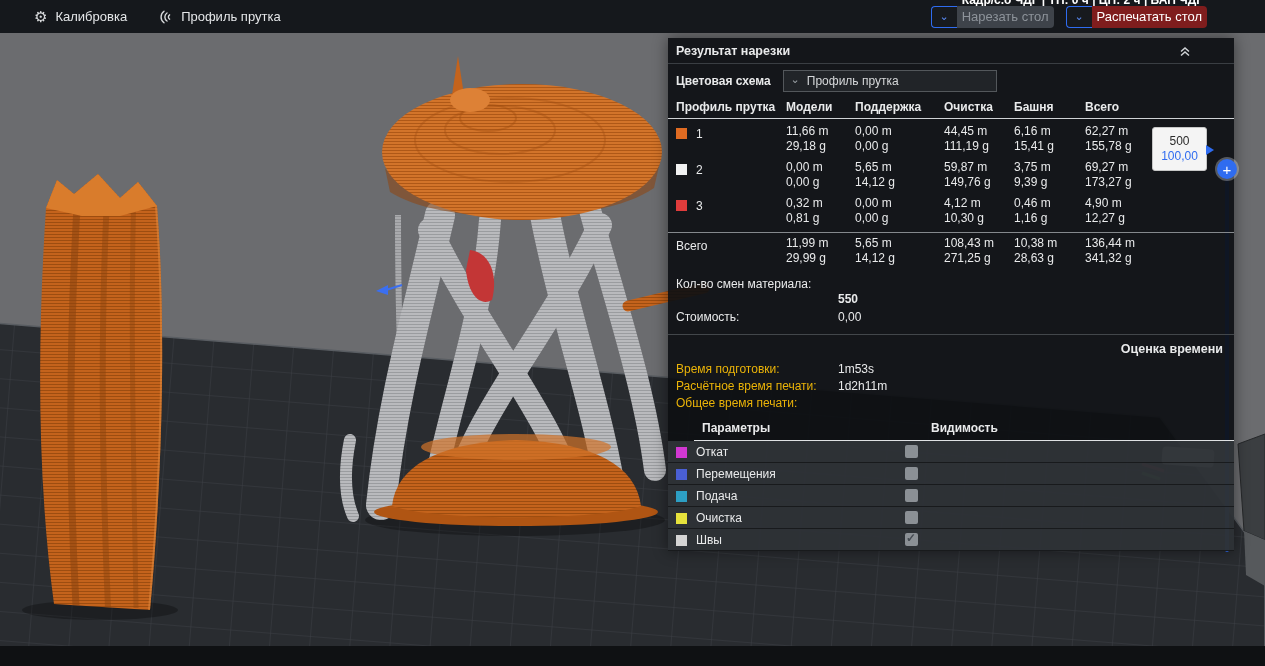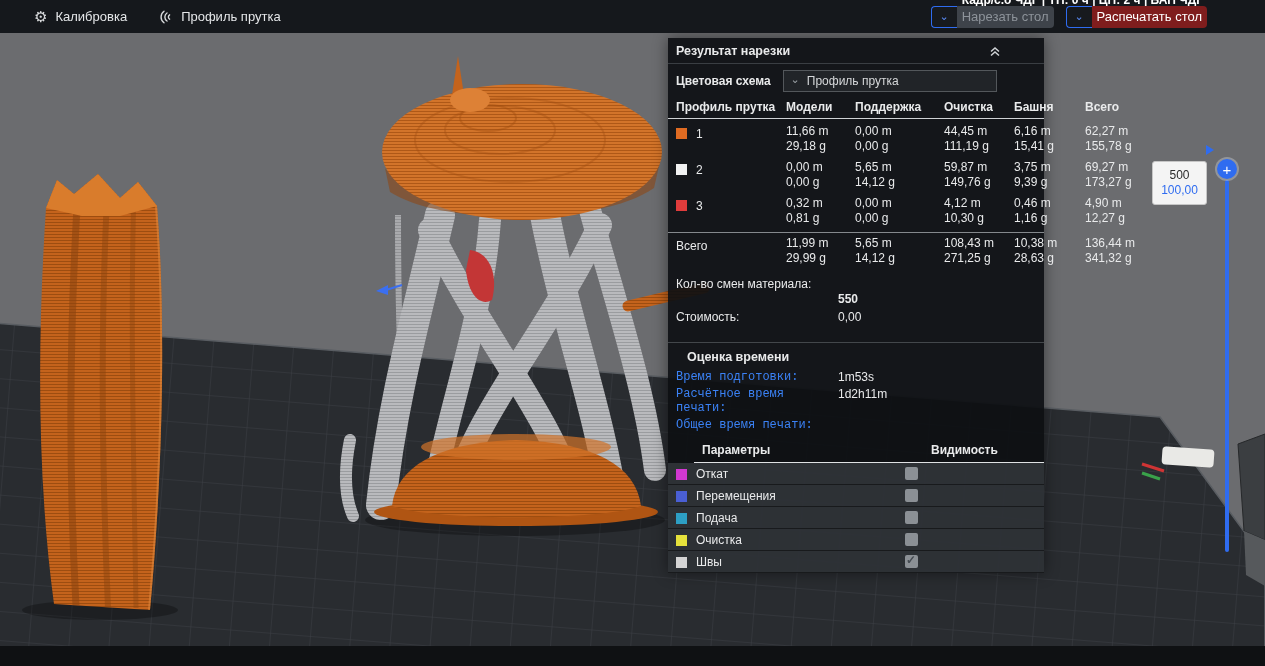--- a/index.html
+++ b/index.html
@@ -18,21 +18,21 @@
   .split .dd{width:25px;border:1px solid #2f6cf0;border-right:none;border-radius:4px 0 0 4px;
              display:flex;align-items:center;justify-content:center;color:#5b8bf5;
              background:#171a1e;font-size:11px;line-height:1;cursor:pointer;}
   .btn-main{border-radius:0 4px 4px 0;padding:0 5px;font-size:13px;display:flex;
             align-items:center;cursor:pointer;white-space:nowrap;}
   .btn-slice{background:#3e434a;color:#8d939a;}
   .btn-print{background:#7f1d1d;color:#ffffff;}
   .debug{position:absolute;top:-7px;right:62px;color:#fff;font-size:12px;font-weight:bold;white-space:nowrap;}
 
   
-  .panel{position:absolute;left:668px;top:38px;width:376px;background:rgba(13,15,18,0.92);
+  .panel{position:absolute;left:668px;top:38px;width:566px;background:rgba(13,15,18,0.92);
          color:#e9eaeb;font-size:12px;z-index:5;box-shadow:0 0 14px rgba(0,0,0,.45);}
   .p-header{display:flex;justify-content:space-between;align-items:center;
             padding:6px 10px 5px 8px;border-bottom:1px solid #3a3e43;
             font-weight:bold;font-size:12.5px;}
   .collapse{margin-right:32px;cursor:pointer;display:flex;}
   .p-scheme{display:flex;align-items:center;gap:12px;padding:6px 8px;font-weight:bold;}
   .scheme-select{font-weight:normal;width:198px;height:20px;background:#212428;
                  border:1px solid #53575b;display:flex;align-items:center;gap:7px;
                  padding:0 7px;color:#d6d8da;cursor:pointer;}
   .scheme-select .chev{color:#9aa0a5;font-size:11px;line-height:1;margin-top:-4px;}
@@ -42,39 +42,39 @@
   .tr.th{font-weight:bold;padding-bottom:4px;border-bottom:1px solid #cfd2d5;margin-bottom:2px;}
   .cell{display:flex;flex-direction:column;line-height:15px;padding:3px 0;}
   .cell i{font-style:normal;}
   .name{display:flex;align-items:flex-start;gap:9px;padding-top:6px;}
   .sw{width:11px;height:11px;display:inline-block;margin-top:1px;flex:none;}
   .tr.total{border-top:1px solid #85898d;margin-top:3px;}
 
   .kv{display:grid;grid-template-columns:162px auto;padding:2px 8px;}
   .kv.first{margin-top:6px;}
   .kv b{font-weight:bold;margin-top:15px;}
-  .sec-title{border-top:1px solid #43474b;margin-top:16px;padding:7px 19px 5px;
-             font-weight:bold;font-size:12.5px;}
+  .sec-title{border-top:1px solid #43474b;margin-top:8px;padding:7px 11px 5px;
+             font-weight:bold;font-size:12.5px;text-align:right;}
   .trow{display:grid;grid-template-columns:162px auto;padding:1px 8px 2px;}
-  .trow .lbl{color:#3b82f6;font-family:Liberation Mono, monospace;}
+  .trow .lbl{color:#eab308;}
 
   .params-head{display:grid;grid-template-columns:229px auto;padding:9px 8px 5px;
                font-weight:bold;border-bottom:1px solid #dfe1e3;margin-left:26px;}
   .param-row{display:grid;grid-template-columns:229px auto;align-items:center;height:21px;
              padding-left:8px;background:rgba(64,69,74,0.62);
              border-bottom:1px solid rgba(15,17,19,0.7);}
   .pr-label{display:flex;align-items:center;gap:9px;}
   .checkbox{width:13px;height:13px;background:#8b9095;border-radius:2px;position:relative;cursor:pointer;}
   .checkbox.checked::after{content:"\2713";position:absolute;left:1px;top:-2px;
                            font-size:12px;color:#454b52;font-weight:bold;}
 
   
   .layer-box{position:absolute;left:1152px;top:127px;width:53px;height:42px;background:#f4f4f4;
              border:1px solid #c6c6c6;border-radius:3px;display:flex;flex-direction:column;
-             align-items:center;justify-content:center;font-size:12px;line-height:15px;z-index:5;margin-top:34px;}
+             align-items:center;justify-content:center;font-size:12px;line-height:15px;z-index:5;}
   .layer-top{color:#2b2b2b;}
   .layer-bottom{color:#2f6cf0;}
   .layer-arrow{position:absolute;left:1206px;top:145px;width:0;height:0;z-index:5;
                border-left:8px solid #2f6cf0;border-top:5px solid transparent;
                border-bottom:5px solid transparent;}
   .slider-plus{position:absolute;left:1217px;top:159px;width:20px;height:20px;border-radius:50%;
                background:#2f6cf0;color:#fff;display:flex;align-items:center;justify-content:center;
                font-size:15px;z-index:5;box-shadow:0 0 0 2px rgba(240,244,255,.3);cursor:pointer;}
   .slider-track{position:absolute;left:1225px;top:180px;width:4px;height:372px;background:#2f6cf0;
                 border-radius:2px;z-index:4;cursor:pointer;}

